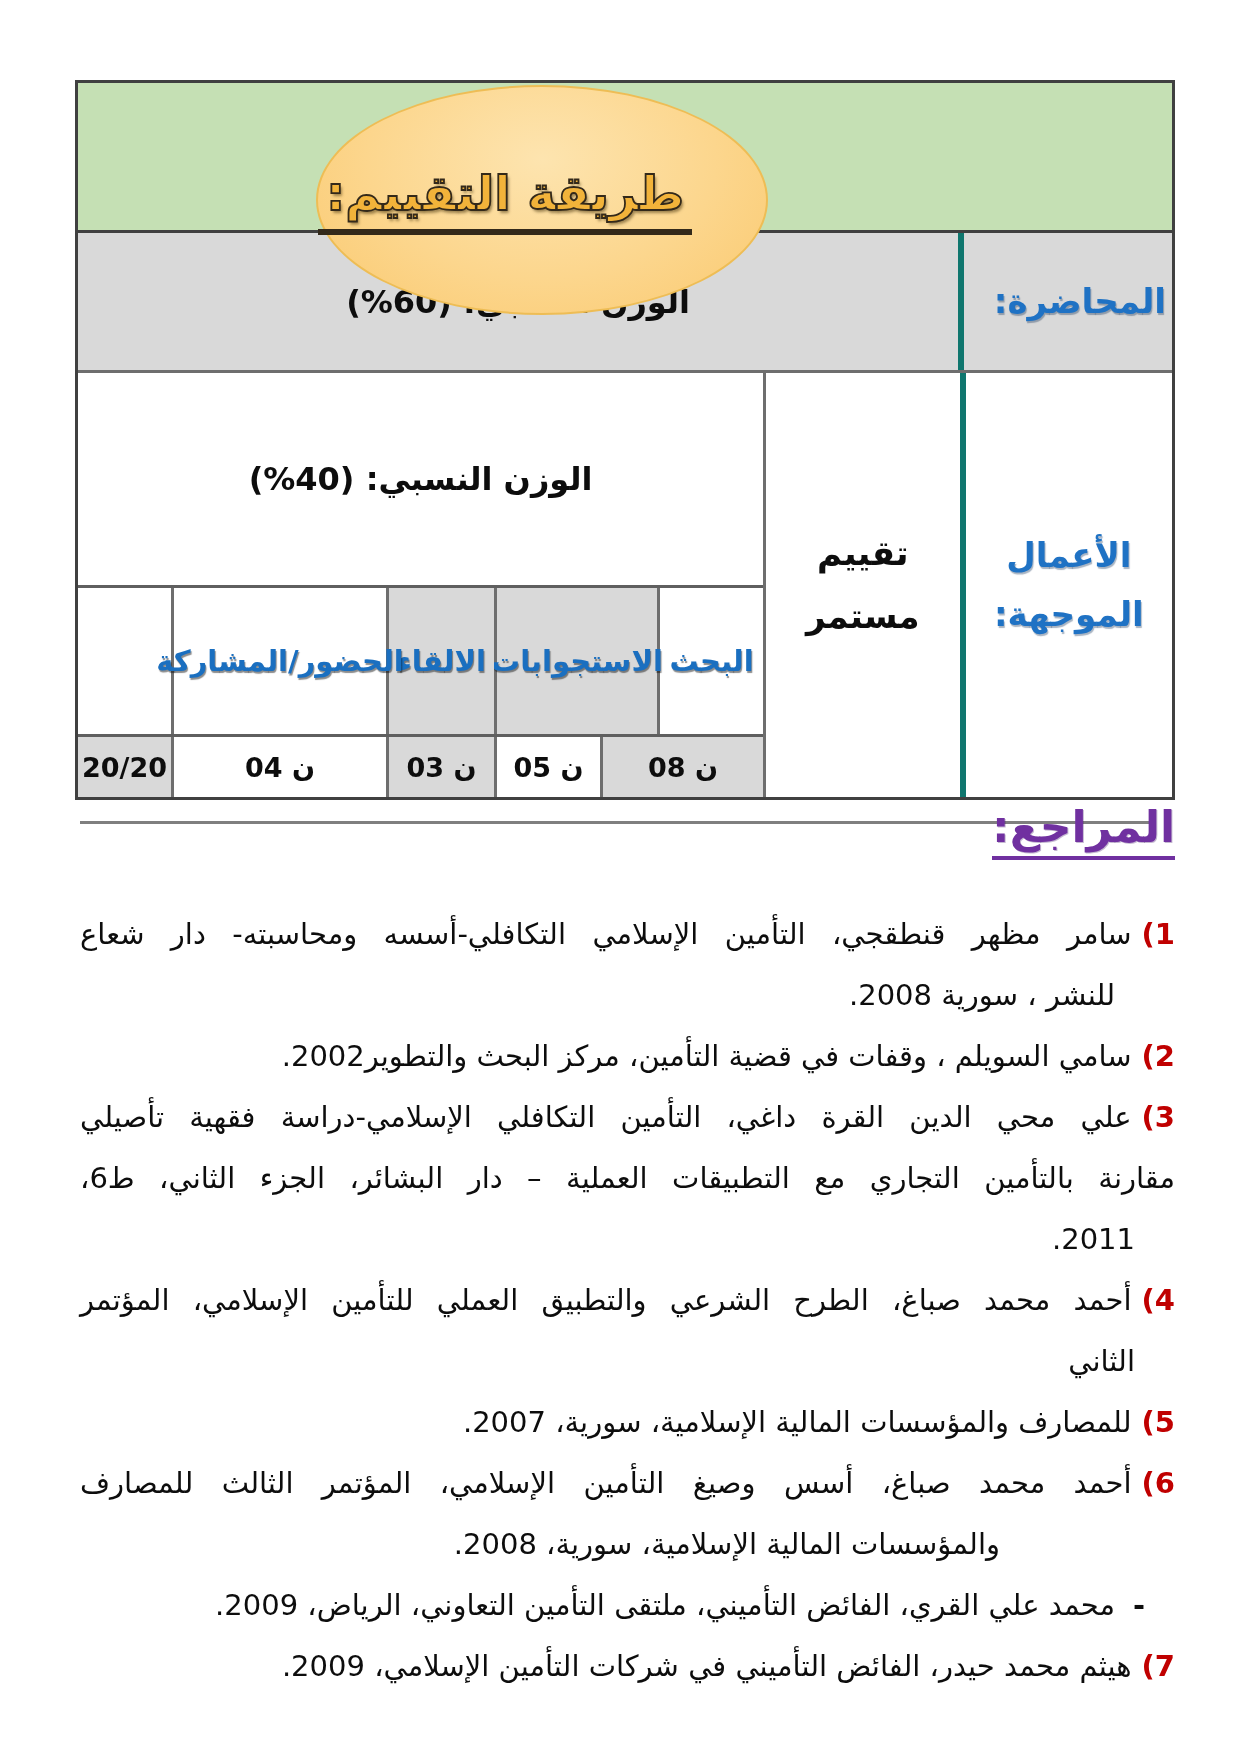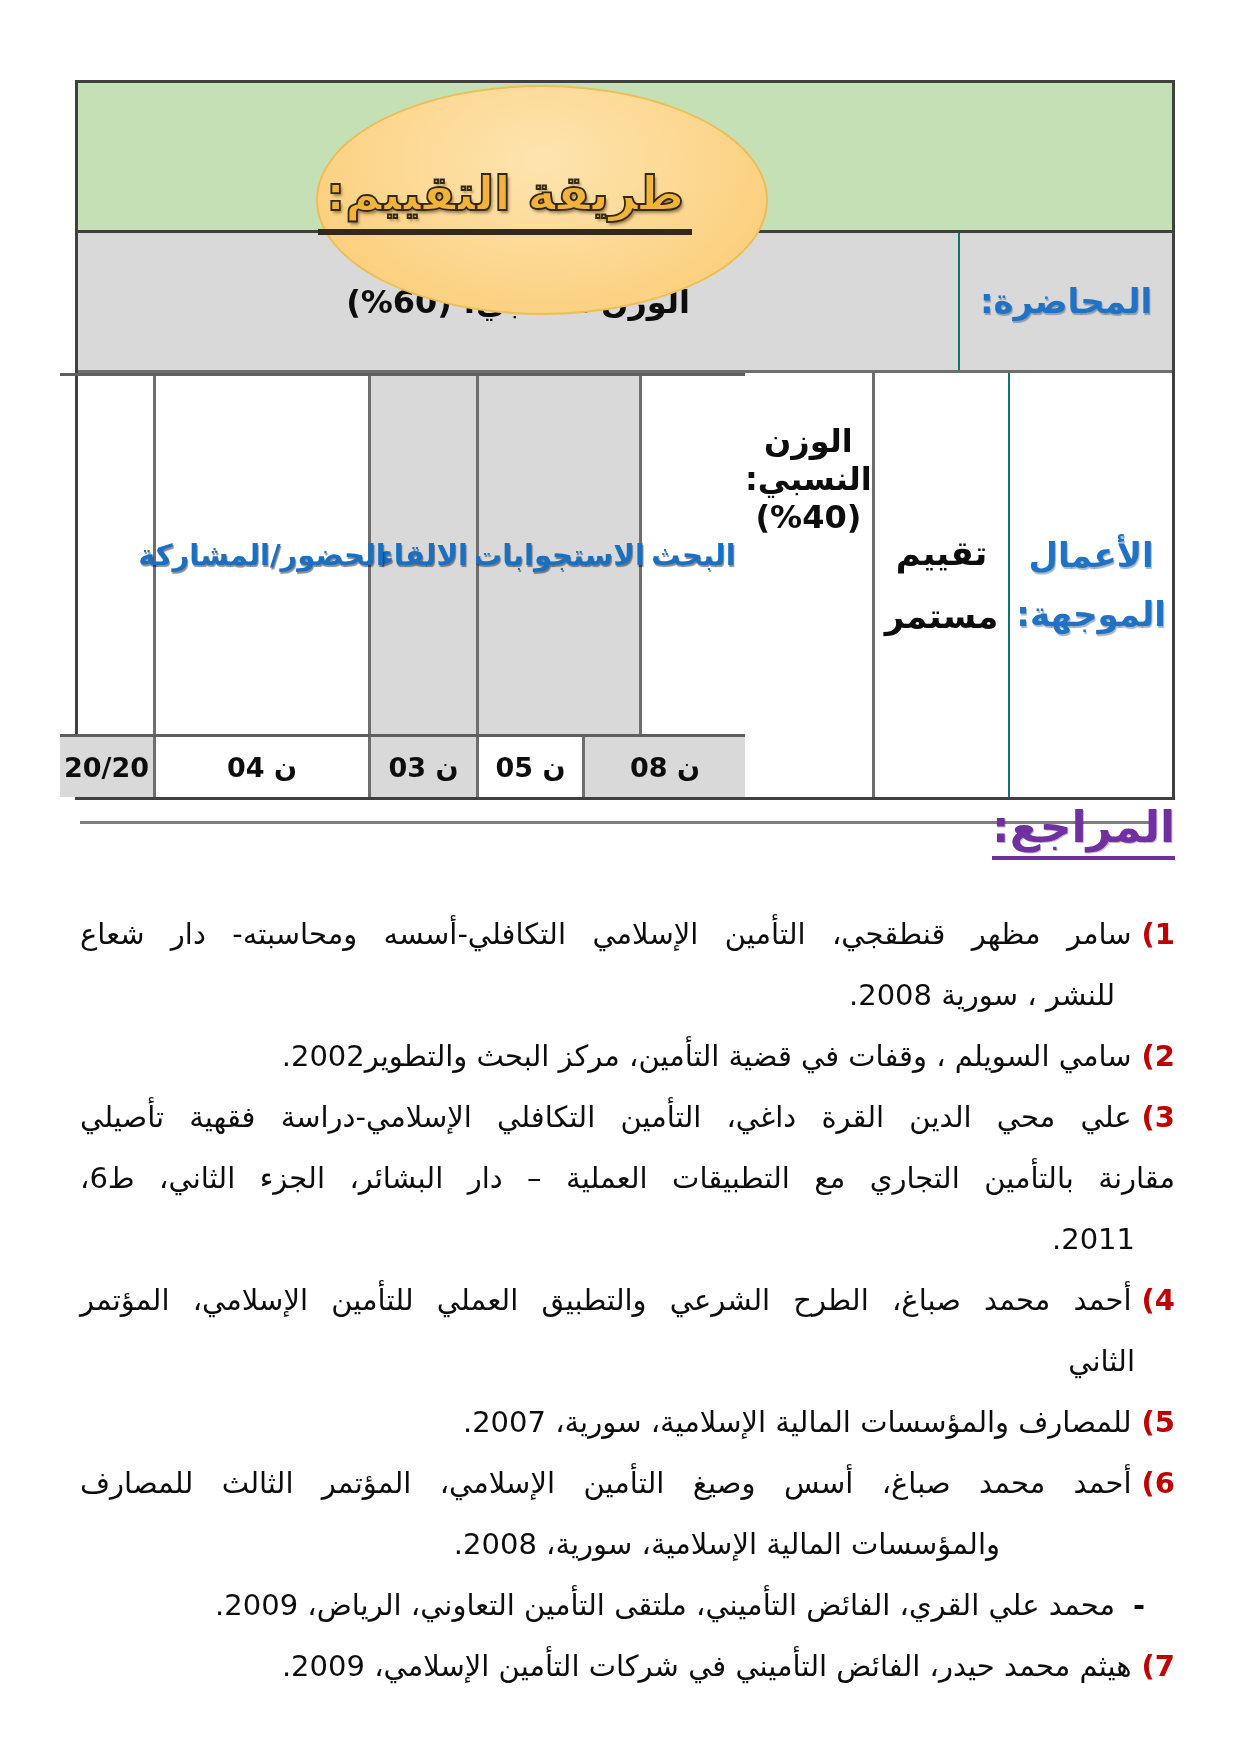--- a/index.html
+++ b/index.html
@@ -26,31 +26,31 @@
   .ellipse-title {
     font-size:48px; font-weight:bold; color:#f2b33a;
     -webkit-text-stroke:1.8px #33291a;
     text-shadow:2px 3px 3px rgba(80,60,20,.55);
     padding:0 8px 8px 8px; border-bottom:6px solid #33291a;
     white-space:nowrap;
   }
   .trow { display:flex; direction:rtl; }
   .row1 { height:140px; background:#d9d9d9; border-bottom:3px solid #6e6e6e; }
   .row2 { height:424px; background:#fff; }
-  .c-label { width:214px; border-left:2px solid #0f766e; display:flex; align-items:center; justify-content:center; padding:0 6px; }
+  .c-label { width:214px; border-left:6px solid #0f766e; display:flex; align-items:center; padding:0 6px; }
   .c-method { width:198px; border-left:3px solid #6e6e6e; display:flex; align-items:center; justify-content:center; padding:0 10px; }
   .c-weight { flex:1; display:flex; align-items:center; justify-content:center; }
   .blue-label {
     color:#1f72c4; font-weight:bold; font-size:34px; text-align:center; line-height:1.75;
     text-shadow:1px 2px 1px rgba(8,40,80,.35);
   }
   .black-strong { font-weight:bold; font-size:34px; color:#0d0d0d; line-height:1.85; text-align:center; }
   .weight-text { font-weight:bold; font-size:32px; color:#0d0d0d; }
 
-  .left-col { flex:1; display:flex; flex-direction:row;text-align:center; }
+  .left-col { flex:1; display:flex; flex-direction:column; }
   .w40 { height:212px; display:flex; align-items:center; justify-content:center; }
   .subtable { flex:1; display:flex; flex-direction:column; border-top:3px solid #5f5f5f; }
   .sub-head { display:flex; direction:rtl; flex:1; }
   .sub-vals { display:flex; direction:rtl; height:63px; border-top:3px solid #5f5f5f; }
   .sub-cell { display:flex; align-items:center; justify-content:center; padding:0 4px; }
   .bl { border-left:3px solid #6e6e6e; }
   .gray { background:#d9d9d9; }
   .w-q { width:163px; } .w-r { width:106px; } .w-p { width:108px; } .w-a { width:215px; } .w-t { flex:1; }
   .sub-head .sub-cell span {
     color:#1a6fc0; font-weight:bold; font-size:29px; white-space:nowrap;

